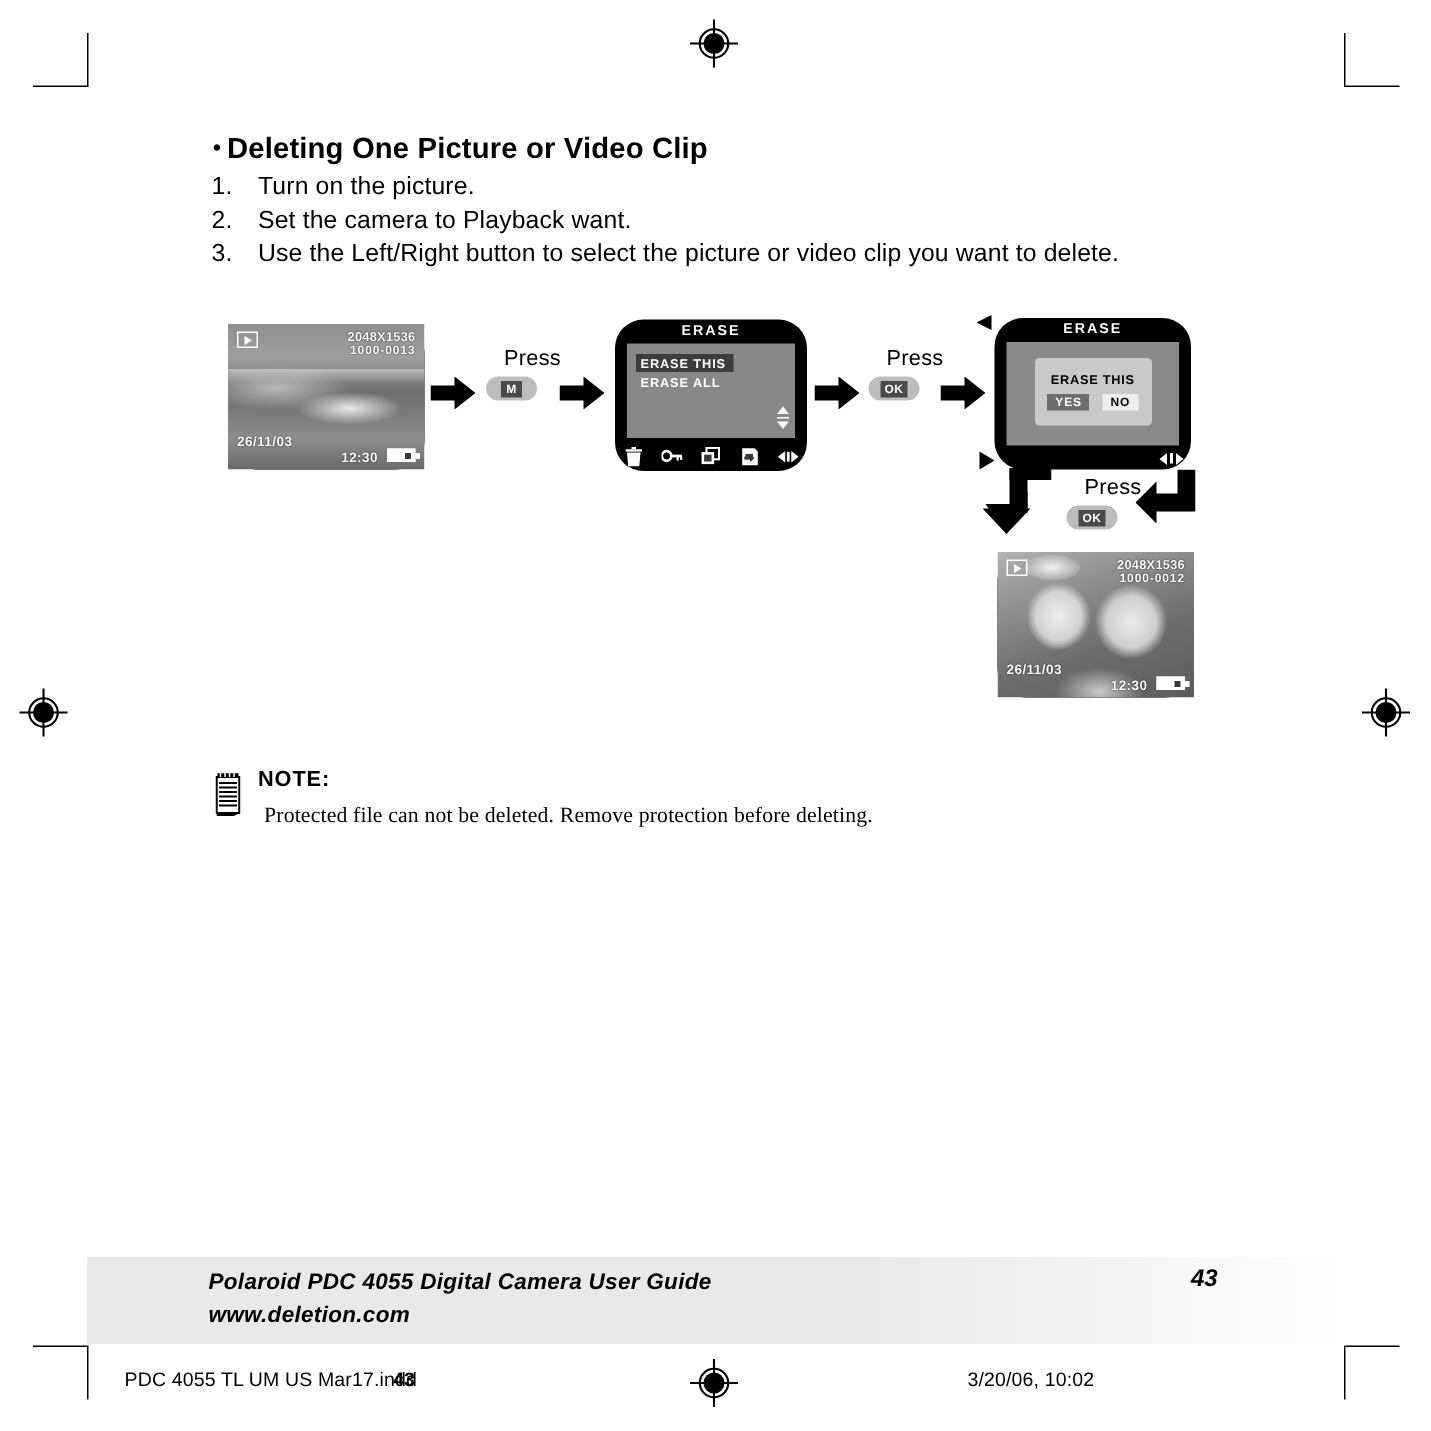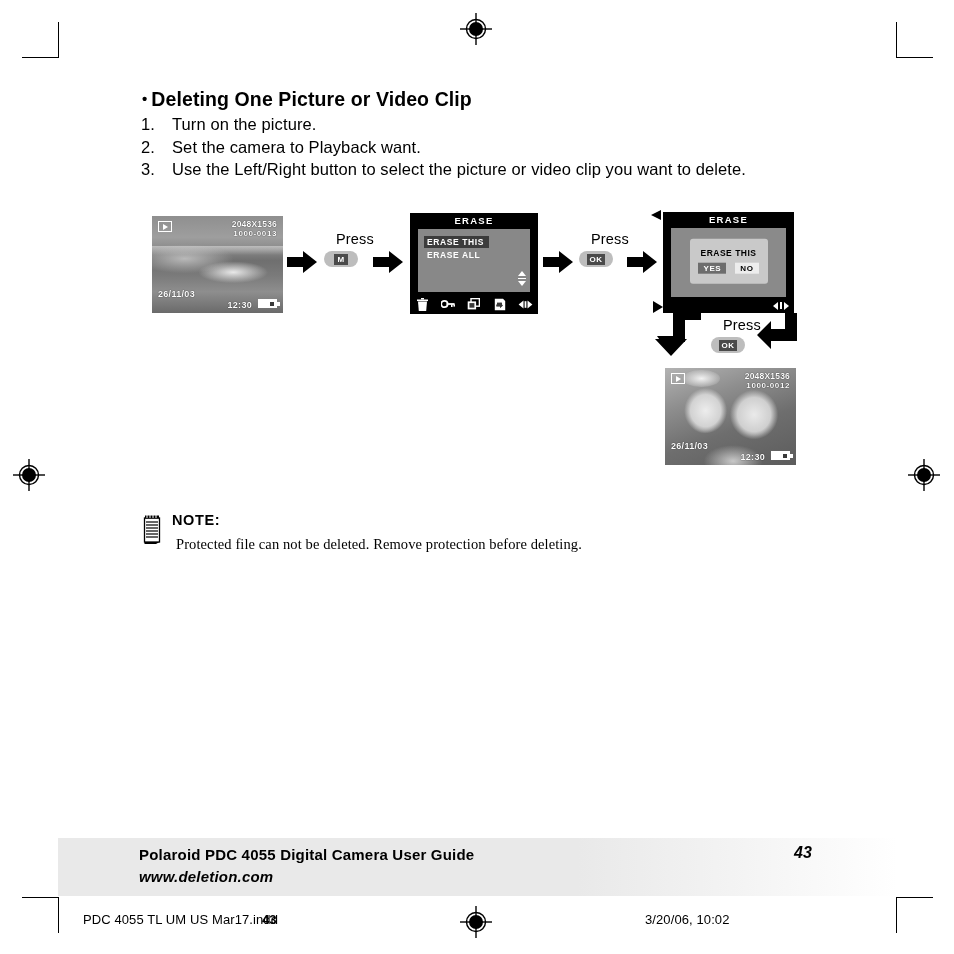--- a/index.html
+++ b/index.html
@@ -38,21 +38,21 @@
     white-space:nowrap;
   }
   .heading .bullet{font-size:15px;vertical-align:2px;margin-right:4px;}
 
   .steps{position:absolute;left:141px;top:113px;width:700px;}
   .step{display:flex;font-size:16.5px;line-height:22.5px;letter-spacing:.1px;}
   .step .num{width:31px;flex:0 0 31px;}
   .step .txt{flex:1;}
 
   
-  .shot{position:absolute;background:#000;}
+  .shot{position:absolute;background:#000;border-radius:19px;}
   .shot .inner{position:absolute;inset:0;overflow:hidden;}
 
   
   #shot1{left:152px;top:216px;width:131px;height:97px;}
   .photo1{
     position:absolute;inset:0;
     background:
       radial-gradient(ellipse 38% 16% at 62% 58%, #e9e9e9 0%, rgba(233,233,233,0) 70%),
       radial-gradient(ellipse 50% 20% at 25% 44%, #b9b9b9 0%, rgba(185,185,185,0) 75%),
       linear-gradient(180deg,#8f8f8f 0%,#9e9e9e 22%,#8a8a8a 34%,#6f6f6f 46%,#7b7b7b 62%,#8e8e8e 78%,#6a6a6a 100%);
@@ -202,21 +202,21 @@
     font-size:14.5px;letter-spacing:.1px;font-family:Liberation Serif, serif;
   }
 
   
   .footer{
     position:absolute;left:58px;top:838px;width:839px;height:58px;
     background:linear-gradient(90deg,#e9e9e9 0%,#e9e9e9 62%,#f4f4f4 82%,#ffffff 100%);
   }
   .footer .f1{
     position:absolute;left:81px;top:8px;
-    font-size:15px;font-weight:bold;letter-spacing:.2px;
+    font-size:15px;font-weight:bold;font-style:italic;letter-spacing:.2px;
   }
   .footer .f2{
     position:absolute;left:81px;top:30px;
     font-size:15px;font-weight:bold;font-style:italic;letter-spacing:.2px;
   }
   .footer .pageno{
     position:absolute;left:736px;top:6px;
     font-size:16px;font-weight:bold;font-style:italic;
   }
 

